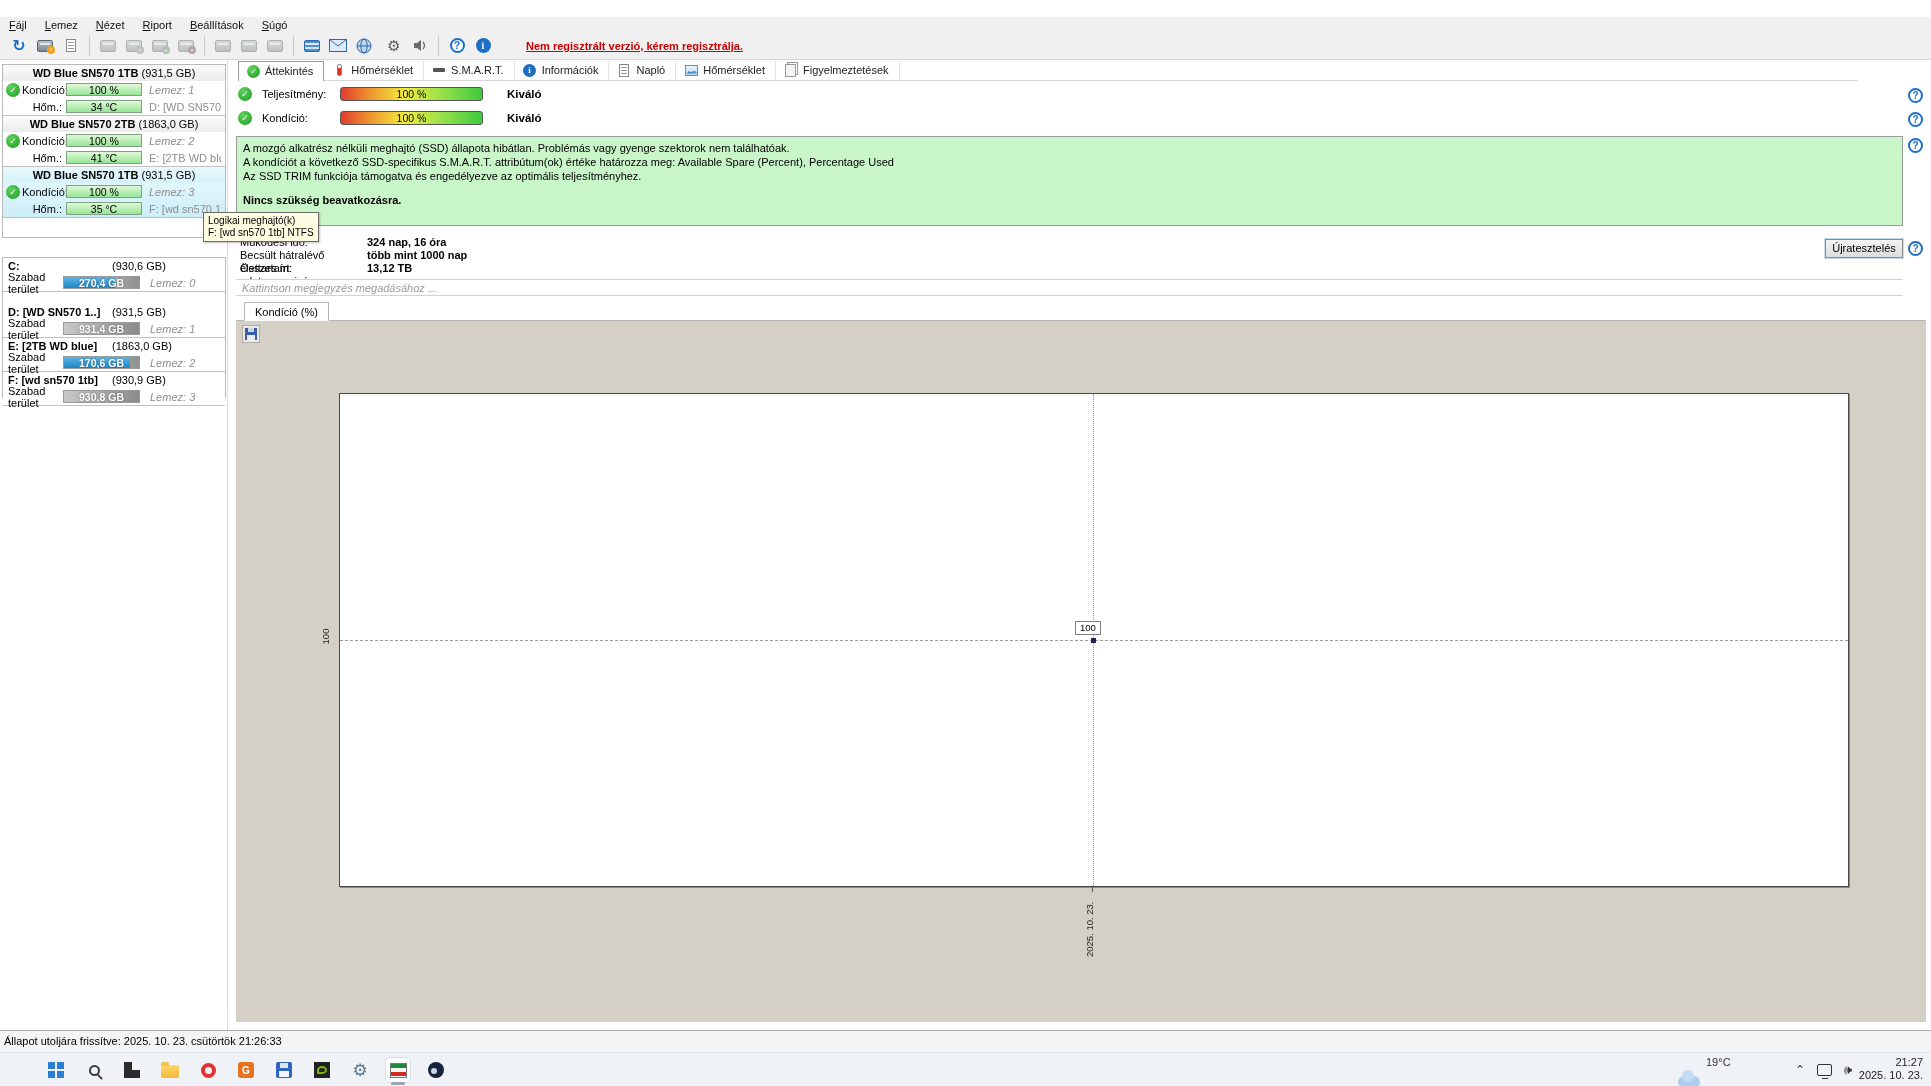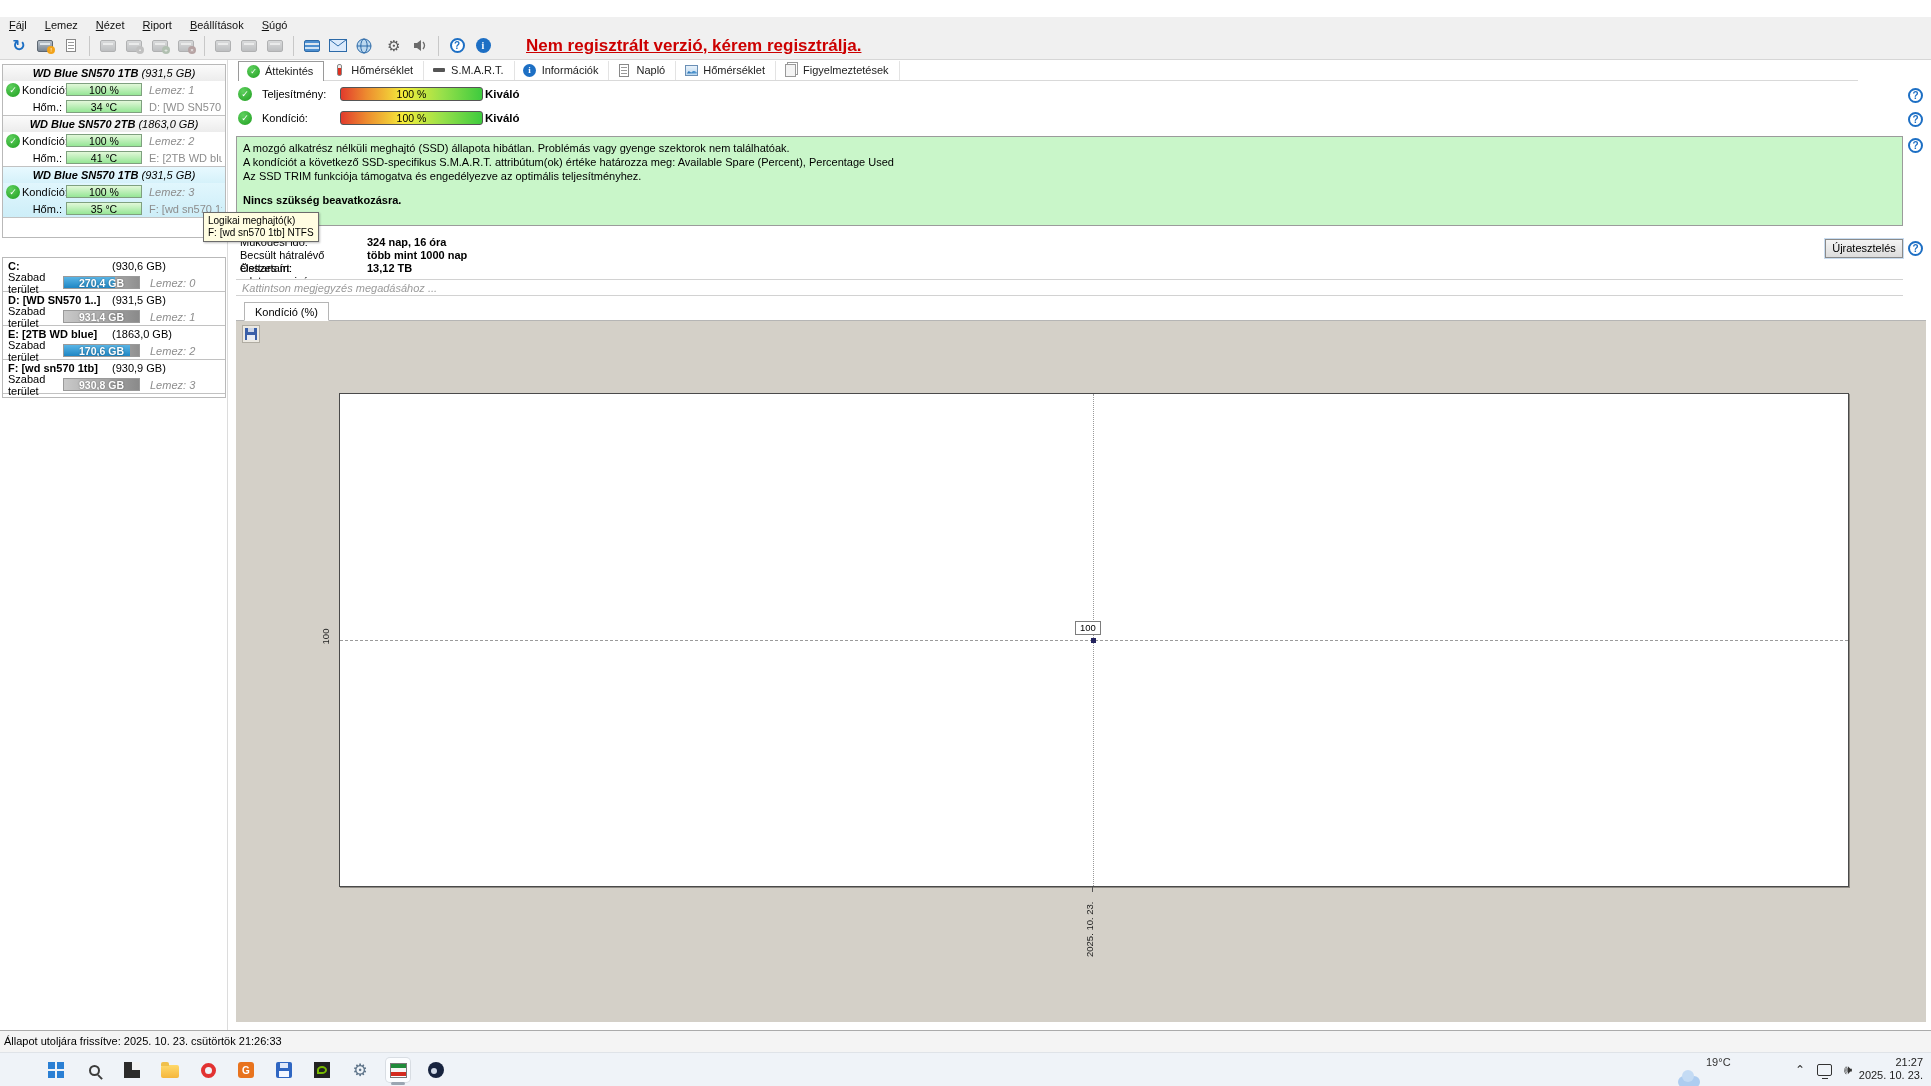--- a/index.html
+++ b/index.html
@@ -26,33 +26,33 @@
   .tb-sep { width:1px; height:20px; background:#c8c8c8; margin:0 3px; }
   .tb-icon { width:22px; height:22px; display:flex; align-items:center; justify-content:center; }
   .tb-icon.dim { opacity:.45; filter:grayscale(70%); }
   .glyph-refresh { font-size:16px; font-weight:bold; color:#1d6fc4; line-height:1; }
   .glyph-gear { font-size:15px; color:#5a5a5a; line-height:1; }
   .disk-shape { width:16px; height:12px; border-radius:2px; background:linear-gradient(180deg,#b9c2cb,#7a8693); border:1px solid #5d6772; position:relative; }
   .disk-shape::after { content:""; position:absolute; left:2px; top:2px; width:10px; height:2px; background:#dfe6ec; }
   .mini-badge { position:absolute; right:-3px; bottom:-3px; width:8px; height:8px; border-radius:50%; font-size:6px; line-height:8px; text-align:center; color:#fff; }
   .circle-q { width:15px; height:15px; border-radius:50%; border:2px solid #1d6fc4; color:#1d6fc4; font-weight:bold; font-size:10px; display:flex; align-items:center; justify-content:center; background:#fff; }
   .circle-i { width:15px; height:15px; border-radius:50%; background:#1d6fc4; color:#fff; font-weight:bold; font-size:10px; display:flex; align-items:center; justify-content:center; font-family:"Liberation Serif",serif; }
-  .register-link { margin-left:28px; color:#cc0000; font-weight:bold; text-decoration:underline; font-size:17px; }
+  .register-link { margin-left:28px; color:#cc0000; font-weight:bold; text-decoration:underline; font-size:11px; }
 
   
   .content { position:absolute; left:0; top:60px; width:100%; height:970px; background:#fff; }
   .sidebar { position:absolute; left:0; top:0; width:228px; height:100%; background:#ffffff; border-right:1px solid #dcdcdc; }
 
   
   .panel { position:absolute; left:2px; width:224px; border:1px solid #b9b9b9; background:#fff; }
   .disk-panel { top:4px; height:174px; }
   .part-panel { top:197px; height:141px; }
   .disk-card { border-bottom:1px solid #c2c2c2; background:#fff; }
   .disk-card.selected { background:linear-gradient(180deg,#eafaff,#cdeef8); }
-  .disk-head { height:16px; text-align:center; padding-top:2px; background:linear-gradient(180deg,#fbfbfb,#ececec); white-space:nowrap; overflow:hidden;font-style:italic; }
+  .disk-head { height:16px; text-align:center; padding-top:2px; background:linear-gradient(180deg,#fbfbfb,#ececec); white-space:nowrap; overflow:hidden; }
   .disk-card.selected .disk-head { background:linear-gradient(180deg,#e8f9ff,#d5f1fa); }
   .disk-head b { font-size:11px; }
   .d-row { display:flex; align-items:center; height:17px; padding:0 3px; }
   .badge-ok { width:14px; height:14px; border-radius:50%; background:radial-gradient(circle at 35% 30%,#5ed05e,#1f9e1f); color:#fff; font-size:9px; line-height:14px; text-align:center; margin-right:2px; flex:0 0 14px; }
   .badge-sp { width:16px; flex:0 0 16px; }
   .d-lbl { width:44px; text-align:right; padding-right:4px; flex:0 0 44px; }
   .gbar { width:76px; height:13px; flex:0 0 76px; border:1px solid #7fa07f; background:linear-gradient(180deg,#e2f8d9,#96e696); text-align:center; font-size:10.5px; line-height:12px; }
   .d-meta { flex:1; padding-left:7px; color:#8d8d8d; white-space:nowrap; overflow:hidden; }
   .d-meta.it { font-style:italic; }
 
@@ -83,21 +83,21 @@
   .smart-dash { width:12px; height:4px; background:#555; border-radius:1px; }
   .page-ic { width:10px; height:13px; background:#fff; border:1px solid #888; position:relative; }
   .page-ic::after { content:""; position:absolute; left:1px; top:2px; width:6px; height:1px; background:#999; box-shadow:0 3px 0 #999,0 6px 0 #999; }
   .chart-ic { width:13px; height:11px; border:1px solid #6a8fb5; background:linear-gradient(180deg,#e8f2fb,#bcd8ef); position:relative; }
   .chart-ic::after { content:""; position:absolute; left:1px; top:5px; width:10px; height:3px; background:linear-gradient(90deg,#2d74b5,#5aa0d8); clip-path:polygon(0 100%,20% 20%,45% 70%,70% 0,100% 60%,100% 100%); }
   .pages-ic { width:11px; height:13px; background:#f4f4f4; border:1px solid #999; box-shadow:2px -2px 0 -1px #fff,2px -2px 0 0 #999; }
 
   .gauge-row { position:absolute; left:2px; height:16px; display:flex; align-items:center; }
   .g-label { width:86px; padding-left:8px; }
   .gauge { width:143px; height:14px; border:1px solid #555; border-radius:3px; background:linear-gradient(90deg,#e23b2d 0%,#ed8b2f 18%,#f4ee3b 45%,#97e04a 72%,#3ecb3e 100%); text-align:center; font-size:10.5px; line-height:13px; }
-  .g-rating { font-weight:bold; margin-left:2px; font-size:11.5px; }
+  .g-rating { font-weight:bold; margin-left:24px; font-size:11.5px; }
 
   .health-box { position:absolute; left:0; top:76px; width:1667px; height:90px; background:#c9f6c9; border:1px solid #9b9b9b; padding:4px 6px; line-height:14px; }
   .health-box .advice { font-weight:bold; margin-top:10px; }
 
   .stats { position:absolute; left:4px; top:176px; }
   .stat-row { display:flex; height:13px; line-height:13px; }
   .stat-label { width:127px; }
   .stat-value { font-weight:bold; }
 
   .retest-btn { position:absolute; left:1589px; top:179px; width:78px; height:19px; background:linear-gradient(180deg,#f4f4f4,#dcdcdc); border:1px solid #8a8a8a; outline:1px solid #c8dcf0; text-align:center; line-height:17px; font-size:11px; }
@@ -330,21 +330,21 @@
             <span class="p-lbl">Szabad terület</span>
             <span class="pbar">
                 <span class="fill blue" style="width: 68%;"></span>
                 <span class="ptext">270,4 GB</span>
               </span>
             <span class="p-meta">Lemez: 0</span>
           </div>
         </div>
 
         <div class="part-card">
-          <div class="p-head" style="position:relative;"><b>D: [WD SN570 1..]</b><span class="psize">(931,5 GB)</span></div>
+          <div class="p-head" style="position:relative;margin-top:12px;"><b>D: [WD SN570 1..]</b><span class="psize">(931,5 GB)</span></div>
           <div class="p-row">
             <span class="p-lbl">Szabad terület</span>
             <span class="pbar">
                 <span class="fill silver" style="width: 100%;"></span>
                 <span class="ptext">931,4 GB</span>
               </span>
             <span class="p-meta">Lemez: 1</span>
           </div>
         </div>
 

